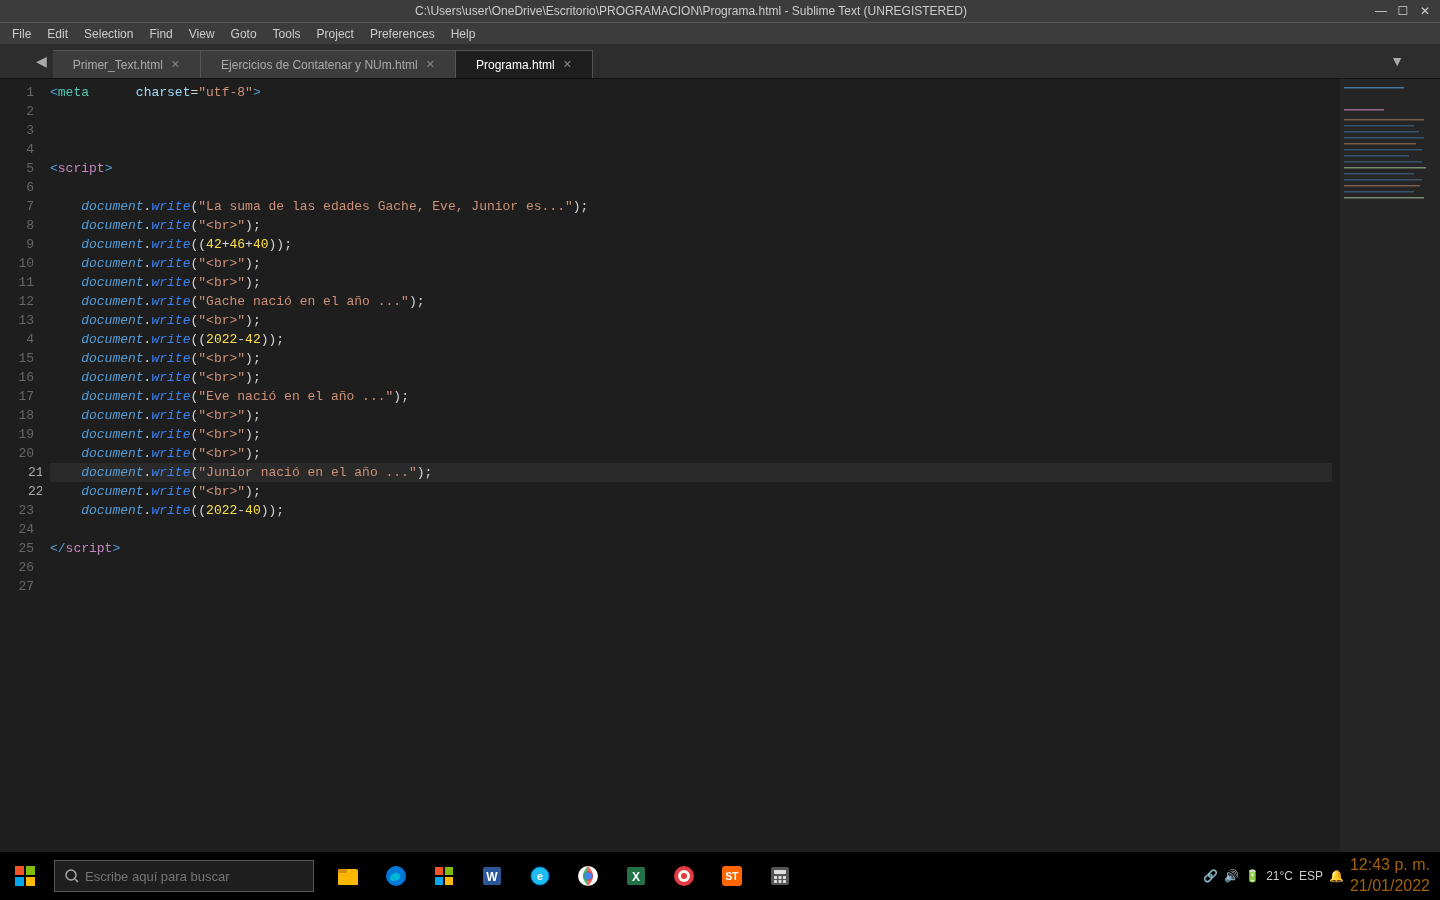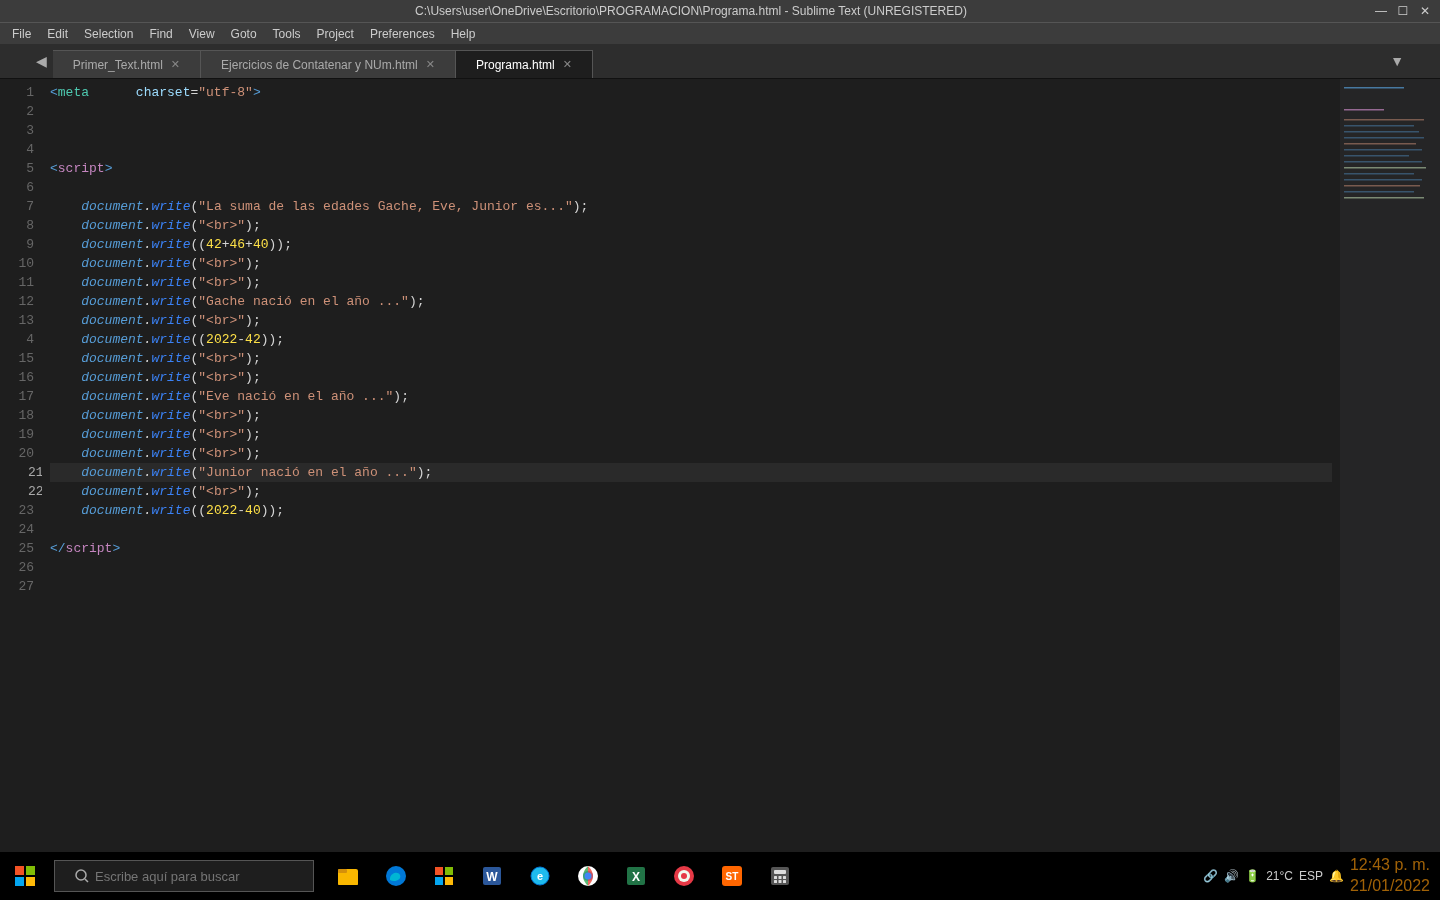--- a/index.html
+++ b/index.html
@@ -188,21 +188,21 @@
       align-items: center;
       justify-content: center;
       cursor: pointer;
     }
     #search-bar {
       height: 32px;
       background: #1e1e1e;
       border: 1px solid #555;
       display: flex;
       align-items: center;
-      padding: 0 20px;
+      padding: 0 10px;
       min-width: 260px;
       margin: 0 4px;
     }
     #search-bar input {
       background: none;
       border: none;
       outline: none;
       color: #aaa;
       font-size: 13px;
       width: 100%;

